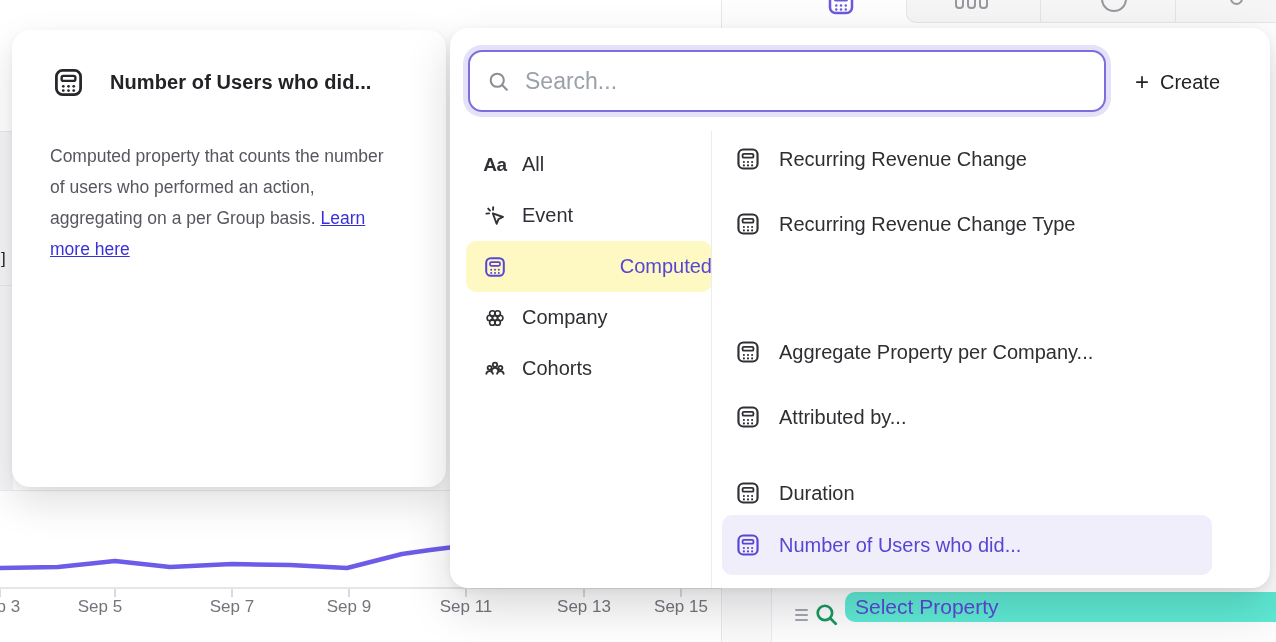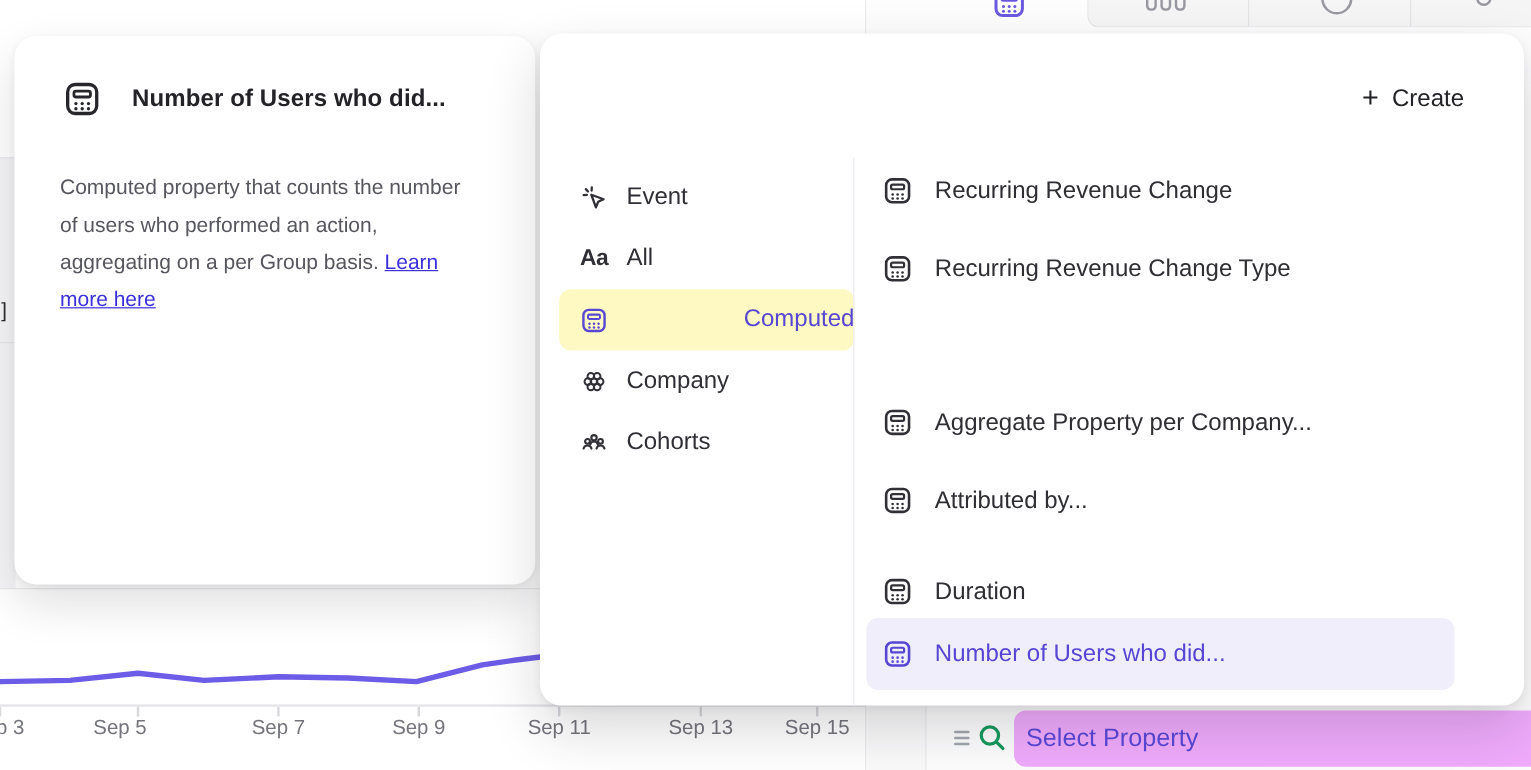--- a/index.html
+++ b/index.html
@@ -33,22 +33,22 @@
   .retention-cut { position:absolute; left:1101px; top:-14px; width:26px; height:26px;
     border:2px solid #97979f; border-radius:50%; }
   .pie-cut { position:absolute; left:1230px; top:-8px; width:13px; height:13px;
     border:2px solid #97979f; border-radius:50%; }
   
   .br-gray { position:absolute; left:723px; top:588px; width:49px; height:54px;
     background:#fafafb; border-right:1px solid #ebebee; }
   .drag-handle { position:absolute; left:795px; top:609px; display:flex; flex-direction:column; gap:3px; }
   .drag-handle i { display:block; width:13px; height:2px; background:#a3a7ae; border-radius:1px; }
   .green-search { position:absolute; left:813px; top:601px; width:27px; height:27px; color:#17995e; }
-  .property-pill { position:absolute; left:845px; top:592px; width:431px; height:47px;
-    background:#f0abfc; border-radius:10px 0 0 10px; display:flex; align-items:center;
+  .property-pill { position:absolute; left:845px; top:592px; width:431px; height:30px;
+    background:#5eead4; border-radius:10px 0 0 10px; display:flex; align-items:center;
     padding-left:10px; }
   .property-pill span { font-size:21px; font-weight:500; color:#5a48d8; }
   
   .tooltip-card { position:absolute; left:12px; top:30px; width:434px; height:457px;
     background:#fff; border-radius:18px;
     box-shadow:0 2px 6px rgba(18,18,23,.05), 0 16px 38px rgba(18,18,23,.13); }
   .tt-header { display:flex; align-items:center; gap:25px; padding:36px 30px 0 40px; }
   .tt-icon { width:33px; height:33px; color:#26262b; flex:0 0 auto; }
   .tt-title { font-size:20px; font-weight:700; color:#232327; letter-spacing:.1px; white-space:nowrap; }
   .tt-desc { margin:42px 34px 0 38px; width:350px; font-size:17.5px; line-height:31px; color:#56565e; }
@@ -167,43 +167,50 @@
         <circle cx="12" cy="17.9" r="1" fill="currentColor" stroke="none"></circle>
         <circle cx="15.8" cy="17.9" r="1" fill="currentColor" stroke="none"></circle>
       </svg>
       <div class="tt-title">Number of Users who did...</div>
     </div>
     <p class="tt-desc"><span>Computed property that counts the number of users who performed an action, aggregating on a per Group basis. </span><a href="#">Learn more here</a></p>
   </div>
 
   <div class="picker-panel">
 
+    <div class="search-box">
+      <svg class="mag" viewBox="0 0 24 24" fill="none" stroke="currentColor" stroke-width="2">
+        <circle cx="10.8" cy="10.8" r="6.3"></circle>
+        <path d="M15.4 15.4 L20 20" stroke-linecap="round"></path>
+      </svg>
+      <input type="text" placeholder="Search..." style="">
+    </div>
 
     <button class="create-btn">
       <span class="plus">+</span>
       <span class="lbl">Create</span>
     </button>
 
     <div class="cats">
+      <div class="cat-item">
+        <span class="cicon">
+            <span class="aa-glyph">Aa</span>
+          </span>
+        <span class="clabel">All</span>
+      </div>
       <div class="cat-item">
         <span class="cicon">
           <svg width="24" height="24" viewBox="0 0 24 24" fill="none" stroke="currentColor" stroke-width="1.9" stroke-linecap="round" stroke-linejoin="round">
             <path d="M5.2 4.6 L7 6.6"></path>
               <path d="M10.2 3.2 L10 5.9"></path>
               <path d="M3.4 9.6 L6.1 9.4"></path>
             <path d="M9.8 9.3 L20 13 L15.5 15.1 L13.6 19.8 Z"></path>
           </svg>
         </span>
         <span class="clabel">Event</span>
-      </div>
-      <div class="cat-item">
-        <span class="cicon">
-            <span class="aa-glyph">Aa</span>
-          </span>
-        <span class="clabel">All</span>
       </div>
       <div class="cat-item selected">
         <span class="cicon">
           <svg width="24" height="24" viewBox="0 0 24 24" fill="none" stroke="currentColor">
             <rect x="3.2" y="3.2" width="17.6" height="17.6" rx="4.5" stroke-width="2"></rect>
             <rect x="7" y="7.2" width="10" height="3.6" rx="1.2" stroke-width="1.7"></rect>
             <circle cx="8.2" cy="14.8" r="1" fill="currentColor" stroke="none"></circle>
             <circle cx="12" cy="14.8" r="1" fill="currentColor" stroke="none"></circle>
             <circle cx="15.8" cy="14.8" r="1" fill="currentColor" stroke="none"></circle>
             <circle cx="8.2" cy="17.9" r="1" fill="currentColor" stroke="none"></circle>

